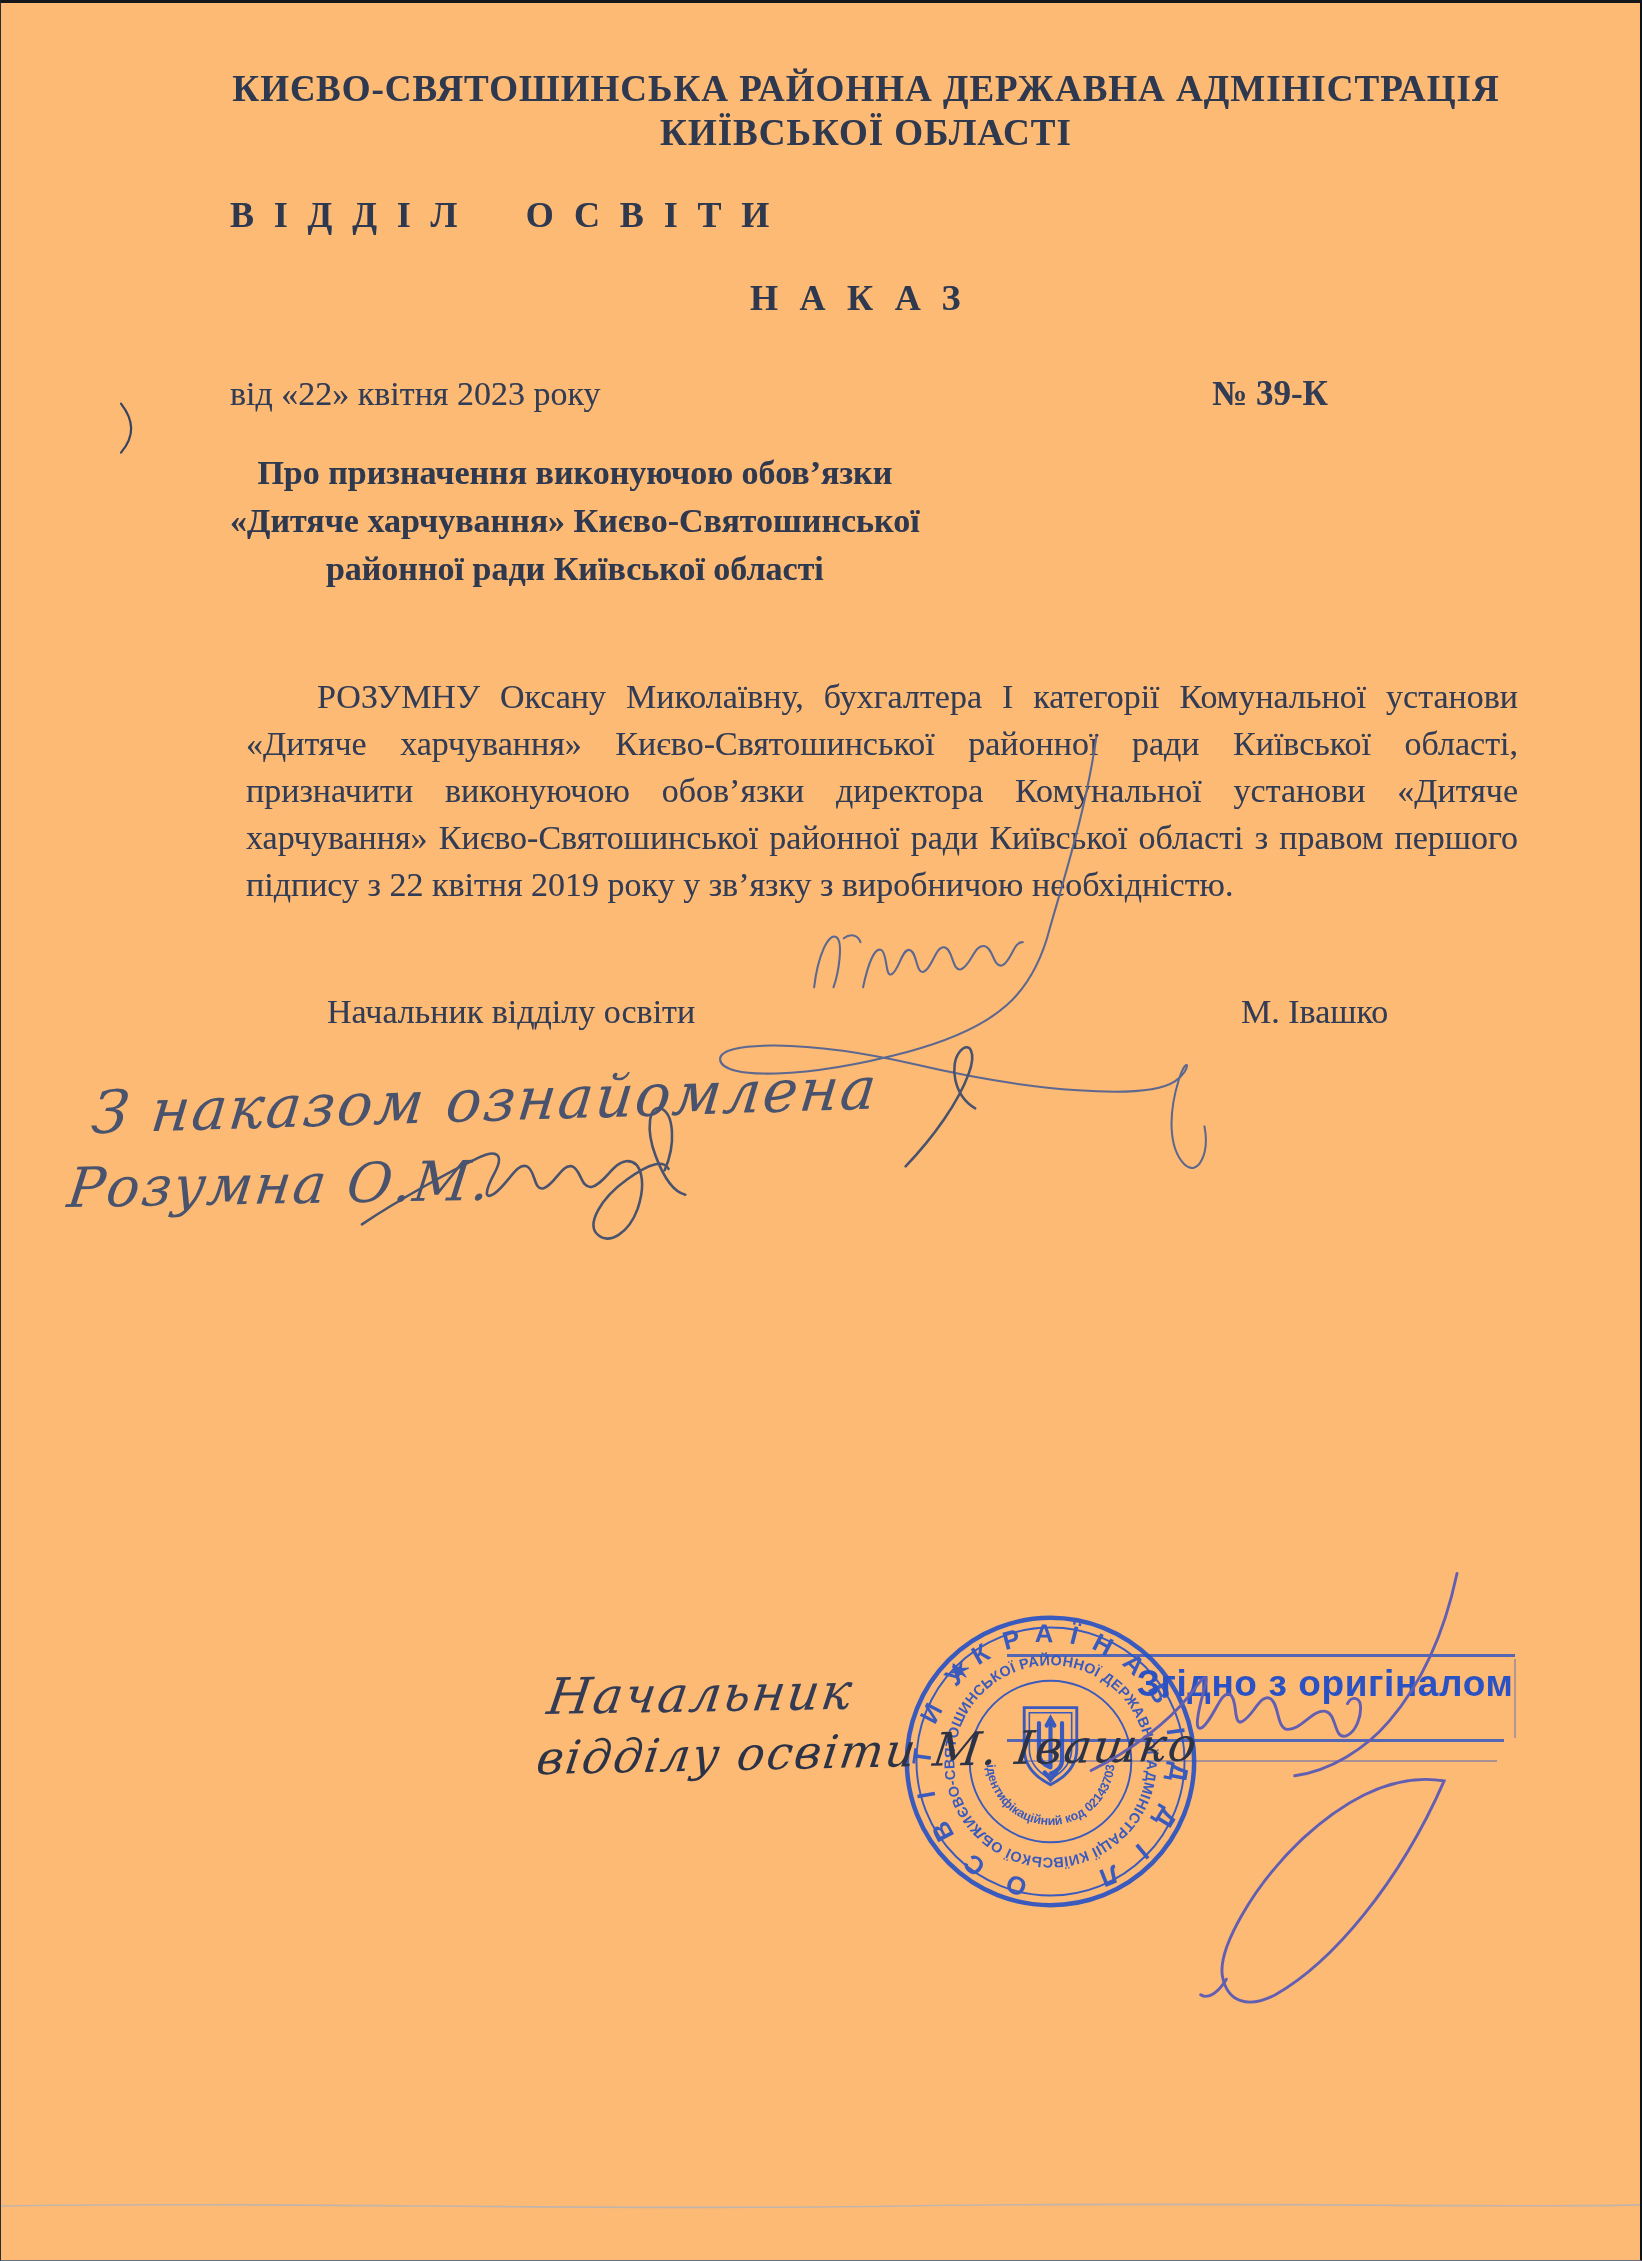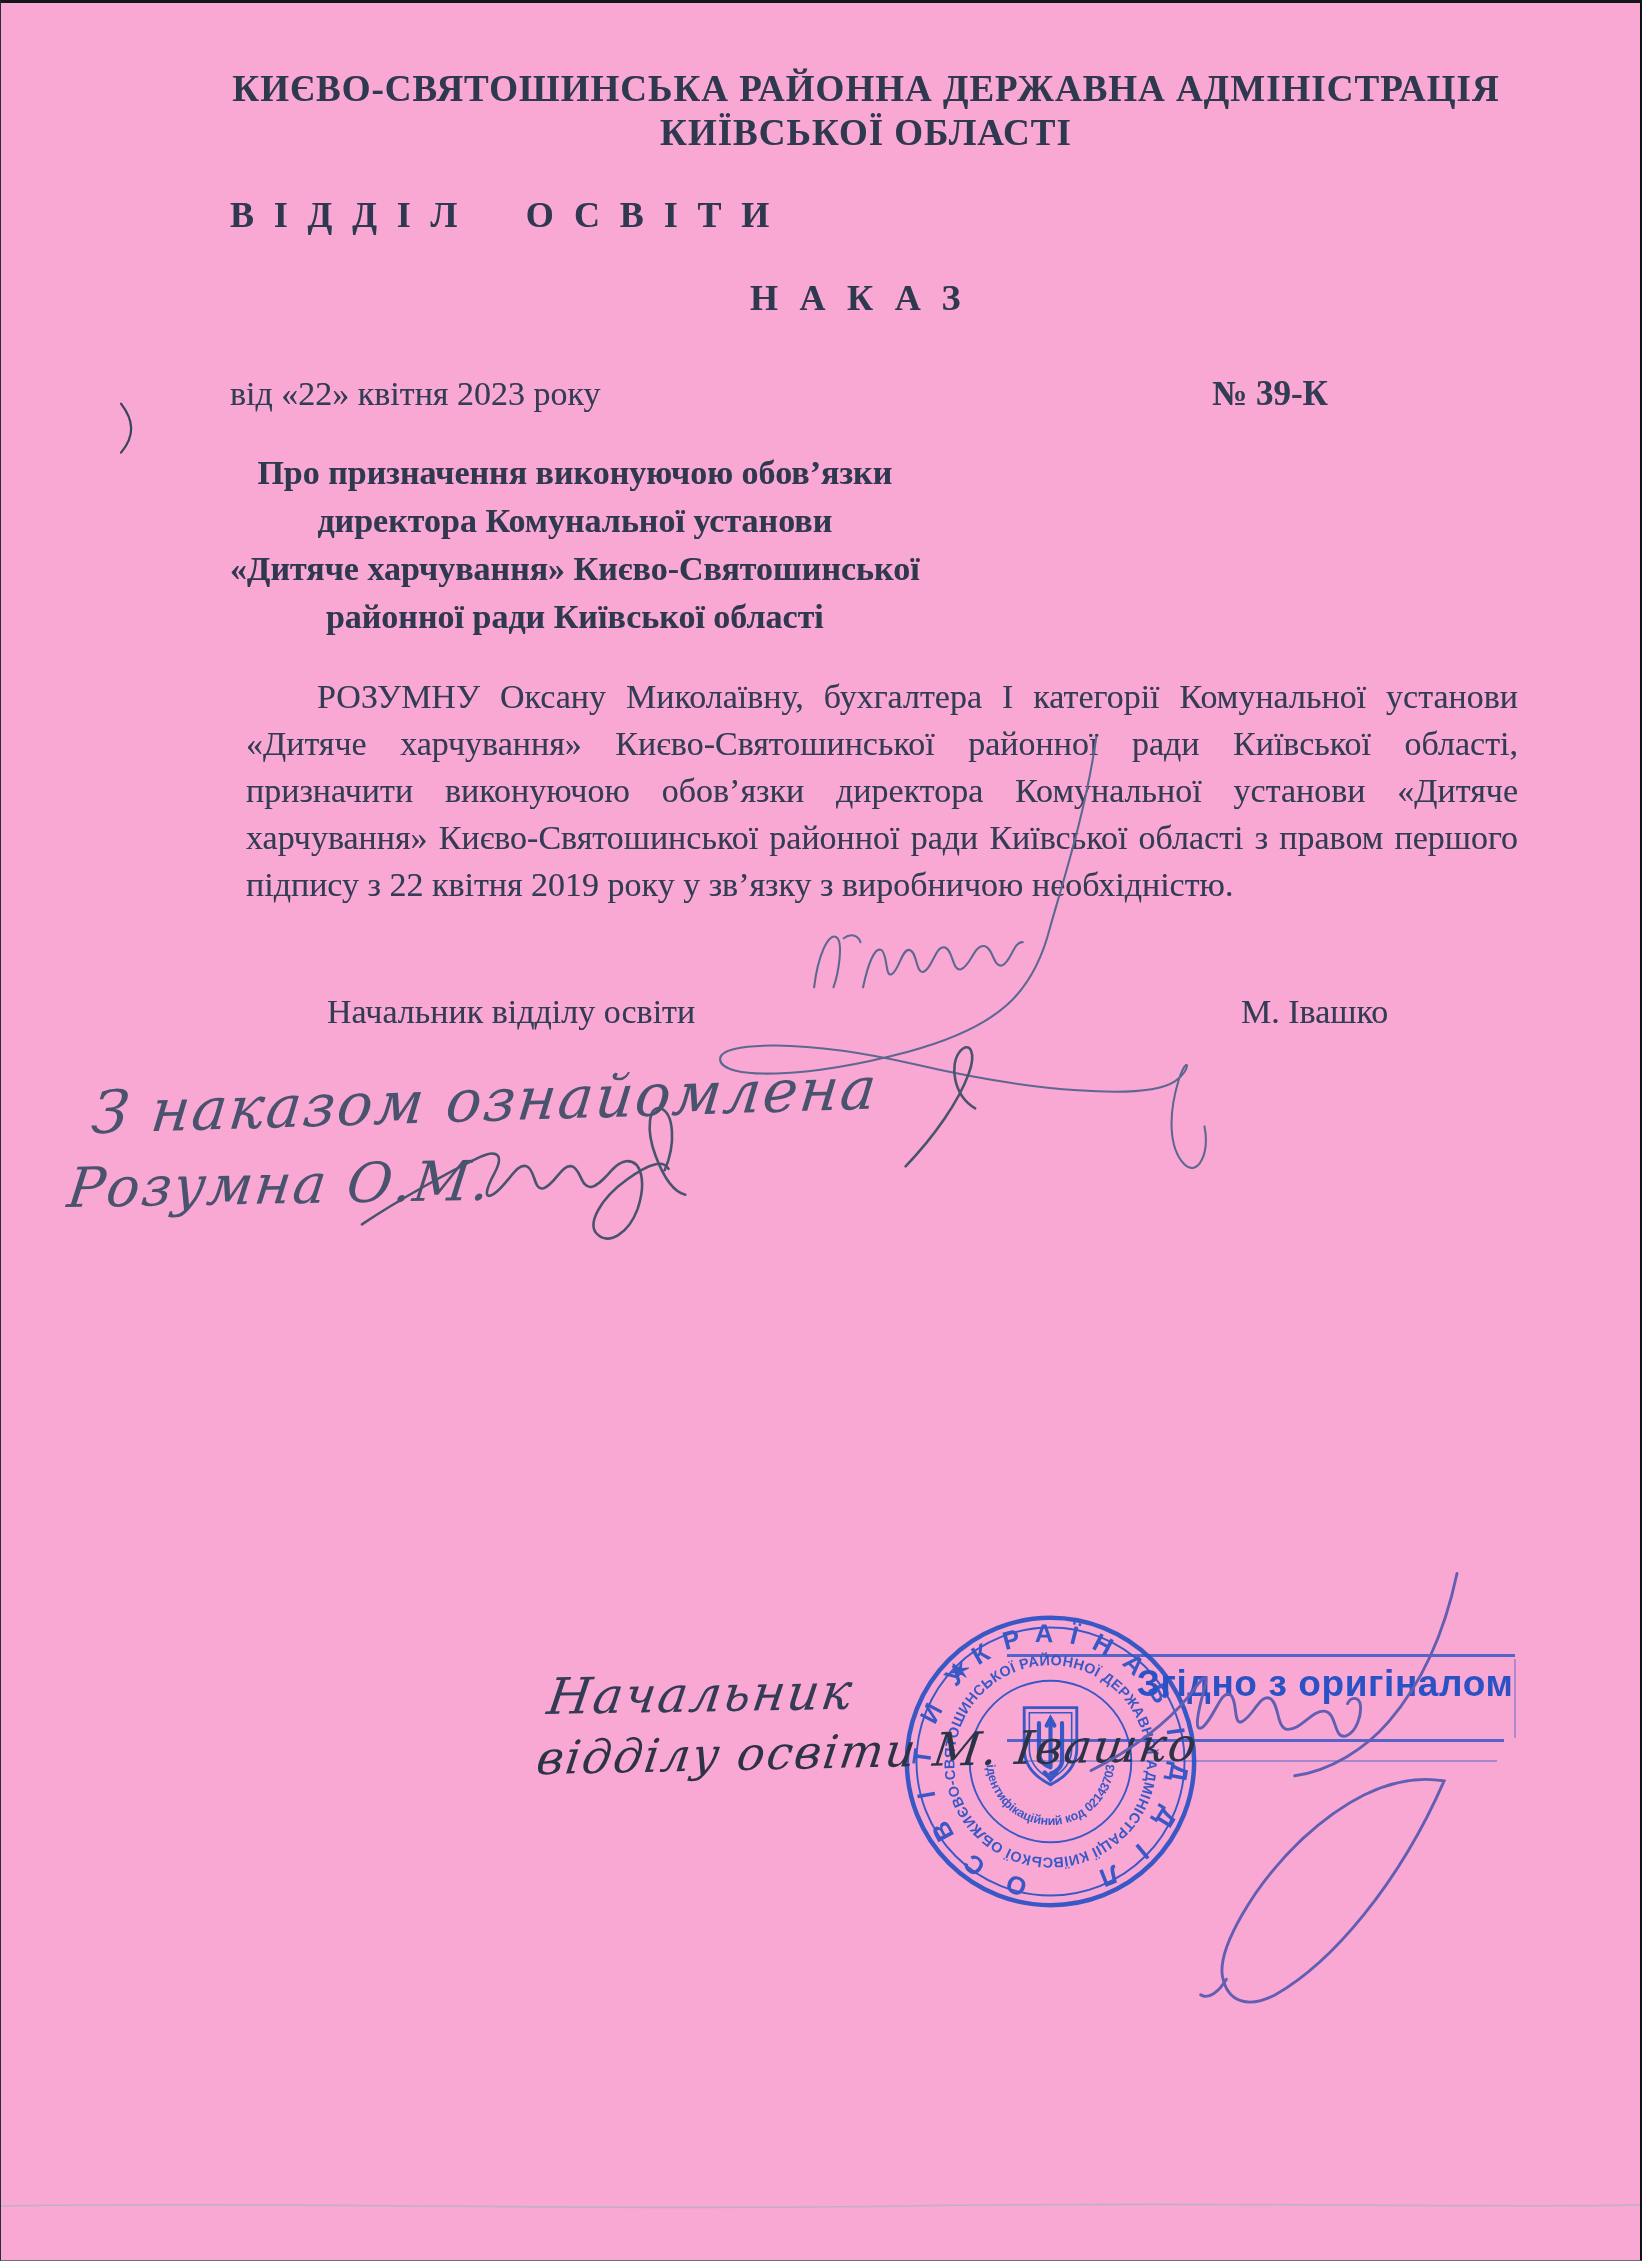--- a/index.html
+++ b/index.html
@@ -1,19 +1,19 @@
 <!DOCTYPE html>
 <html style="font-size:10.3px"><head>
 <meta charset="utf-8">
 <style>
   html,body{margin:0;padding:0;background:#e8e4d8;}
   #page{
     position:relative;
     width:1643px;height:2261px;
-    background:#f9a8d4;
+    background:#fdba74;
     box-sizing:border-box;
     border-top:3.9px solid #15161a;
     border-left:1.9px solid #2a2c33;
     border-right:3.2px solid #101114;
     border-bottom:1.3px solid #6a6f7c;
     overflow:hidden;
     font-family:"Liberation Serif", serif;
     color:#323d55;
   }
   .print{ text-shadow:0 0 0.6px rgba(44,56,88,.38); }
@@ -85,21 +85,20 @@
     <div id="org-line1" class="title-line print">КИЄВО-СВЯТОШИНСЬКА РАЙОННА ДЕРЖАВНА АДМІНІСТРАЦІЯ</div>
     <div id="org-line2" class="title-line print">КИЇВСЬКОЇ ОБЛАСТІ</div>
     <div id="department" class="print">ВІДДІЛ ОСВІТИ</div>
     <div id="doc-type" class="print">НАКАЗ</div>
 
     <div id="date-line" class="print">від «22» квітня 2023 року</div>
     <div id="order-number" class="print">№ 39-К</div>
 
     <div id="subject">
       <div class="print">Про призначення виконуючою обов’язки</div>
-      <div class="print">директора Комунальної установи</div>
       <div class="print">«Дитяче харчування» Києво-Святошинської</div>
       <div class="print">районної ради Київської області</div>
     </div>
 
     <p id="body-paragraph" class="print">РОЗУМНУ Оксану Миколаївну, бухгалтера І категорії Комунальної установи «Дитяче харчування» Києво-Святошинської районної ради Київської області, призначити виконуючою обов’язки директора Комунальної установи «Дитяче харчування» Києво-Святошинської районної ради Київської області з правом першого підпису з 22 квітня 2019 року у зв’язку з виробничою необхідністю.</p>
 
     <div id="sig-title" class="print">Начальник відділу освіти</div>
     <div id="sig-name" class="print">М. Івашко</div>
   </div>
 

